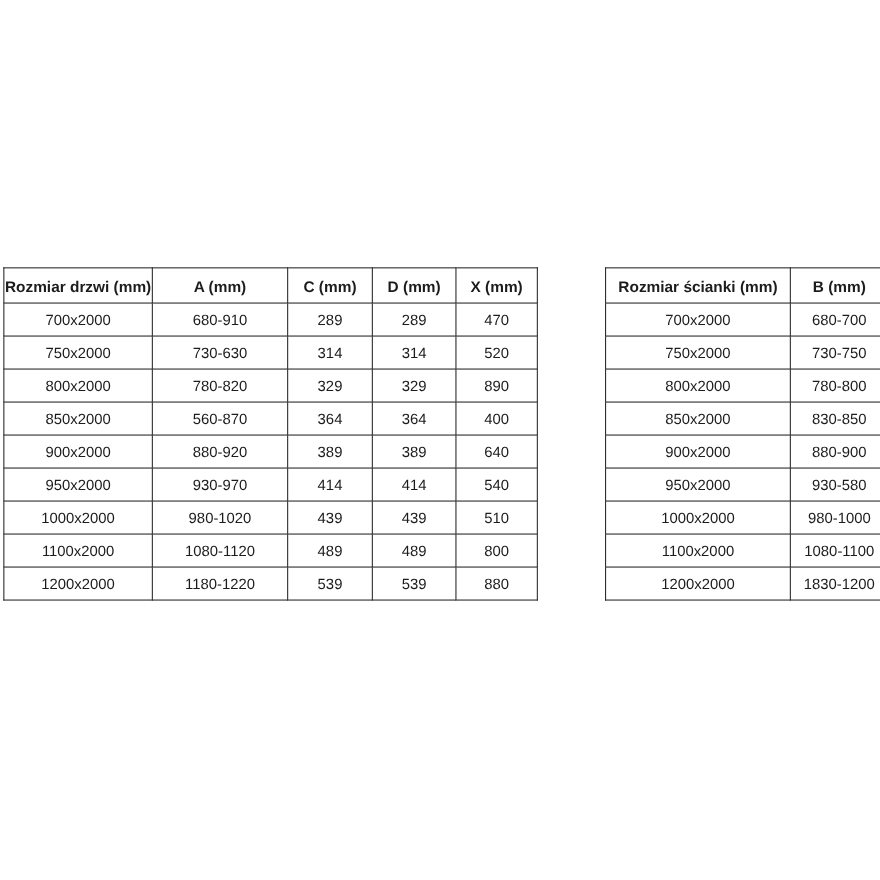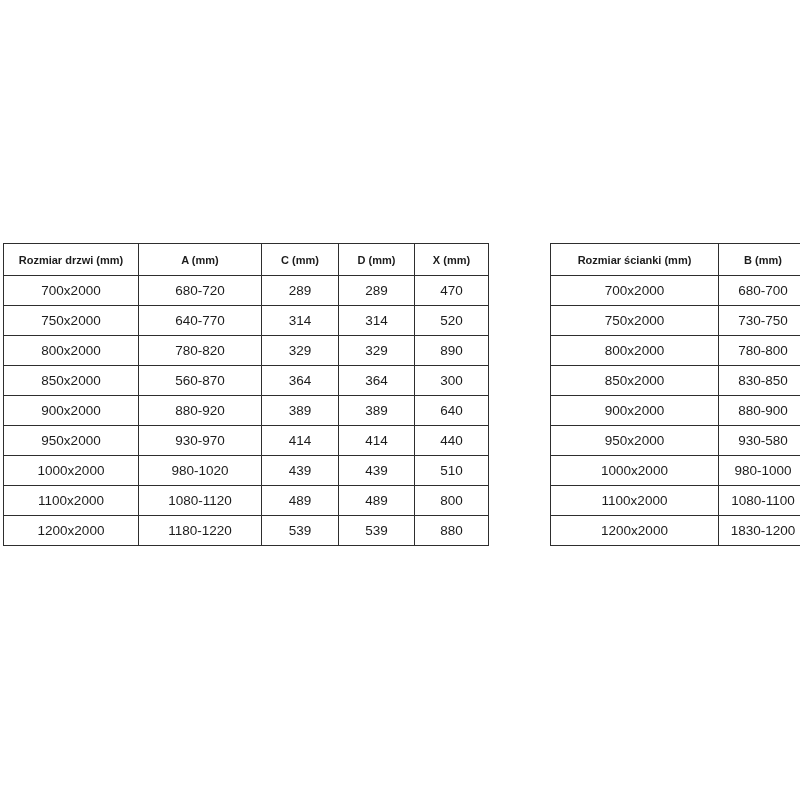--- a/index.html
+++ b/index.html
@@ -25,21 +25,21 @@
     border: 1px solid #2e2e2e;
     text-align: center;
     vertical-align: middle;
     color: #1c1c1c;
     overflow: hidden;
     white-space: nowrap;
   }
   table.spec-table th {
     height: 32px;
     font-weight: bold;
-    font-size: 11px;
+    font-size: 14px;
   }
   table.spec-table td {
     height: 30px;
     font-weight: normal;
     font-size: 13.5px;
   }
   #door-table { left: 3px; width: 485px; }
   #wall-table { left: 550px; width: 257px; }
 
   #door-table col.c0 { width: 135px; }
@@ -68,59 +68,59 @@
           <th>Rozmiar drzwi (mm)</th>
           <th>A (mm)</th>
           <th>C (mm)</th>
           <th>D (mm)</th>
           <th>X (mm)</th>
         </tr>
       </thead>
       <tbody>
         <tr>
           <td>700x2000</td>
-          <td>680-720</td>
+          <td>680-910</td>
           <td>289</td>
           <td>289</td>
           <td>470</td>
         </tr>
         <tr>
           <td>750x2000</td>
-          <td>640-770</td>
+          <td>730-630</td>
           <td>314</td>
           <td>314</td>
           <td>520</td>
         </tr>
         <tr>
           <td>800x2000</td>
           <td>780-820</td>
           <td>329</td>
           <td>329</td>
           <td>890</td>
         </tr>
         <tr>
           <td>850x2000</td>
           <td>560-870</td>
           <td>364</td>
           <td>364</td>
-          <td>300</td>
+          <td>400</td>
         </tr>
         <tr>
           <td>900x2000</td>
           <td>880-920</td>
           <td>389</td>
           <td>389</td>
           <td>640</td>
         </tr>
         <tr>
           <td>950x2000</td>
           <td>930-970</td>
           <td>414</td>
           <td>414</td>
-          <td>440</td>
+          <td>540</td>
         </tr>
         <tr>
           <td>1000x2000</td>
           <td>980-1020</td>
           <td>439</td>
           <td>439</td>
           <td>510</td>
         </tr>
         <tr>
           <td>1100x2000</td>

